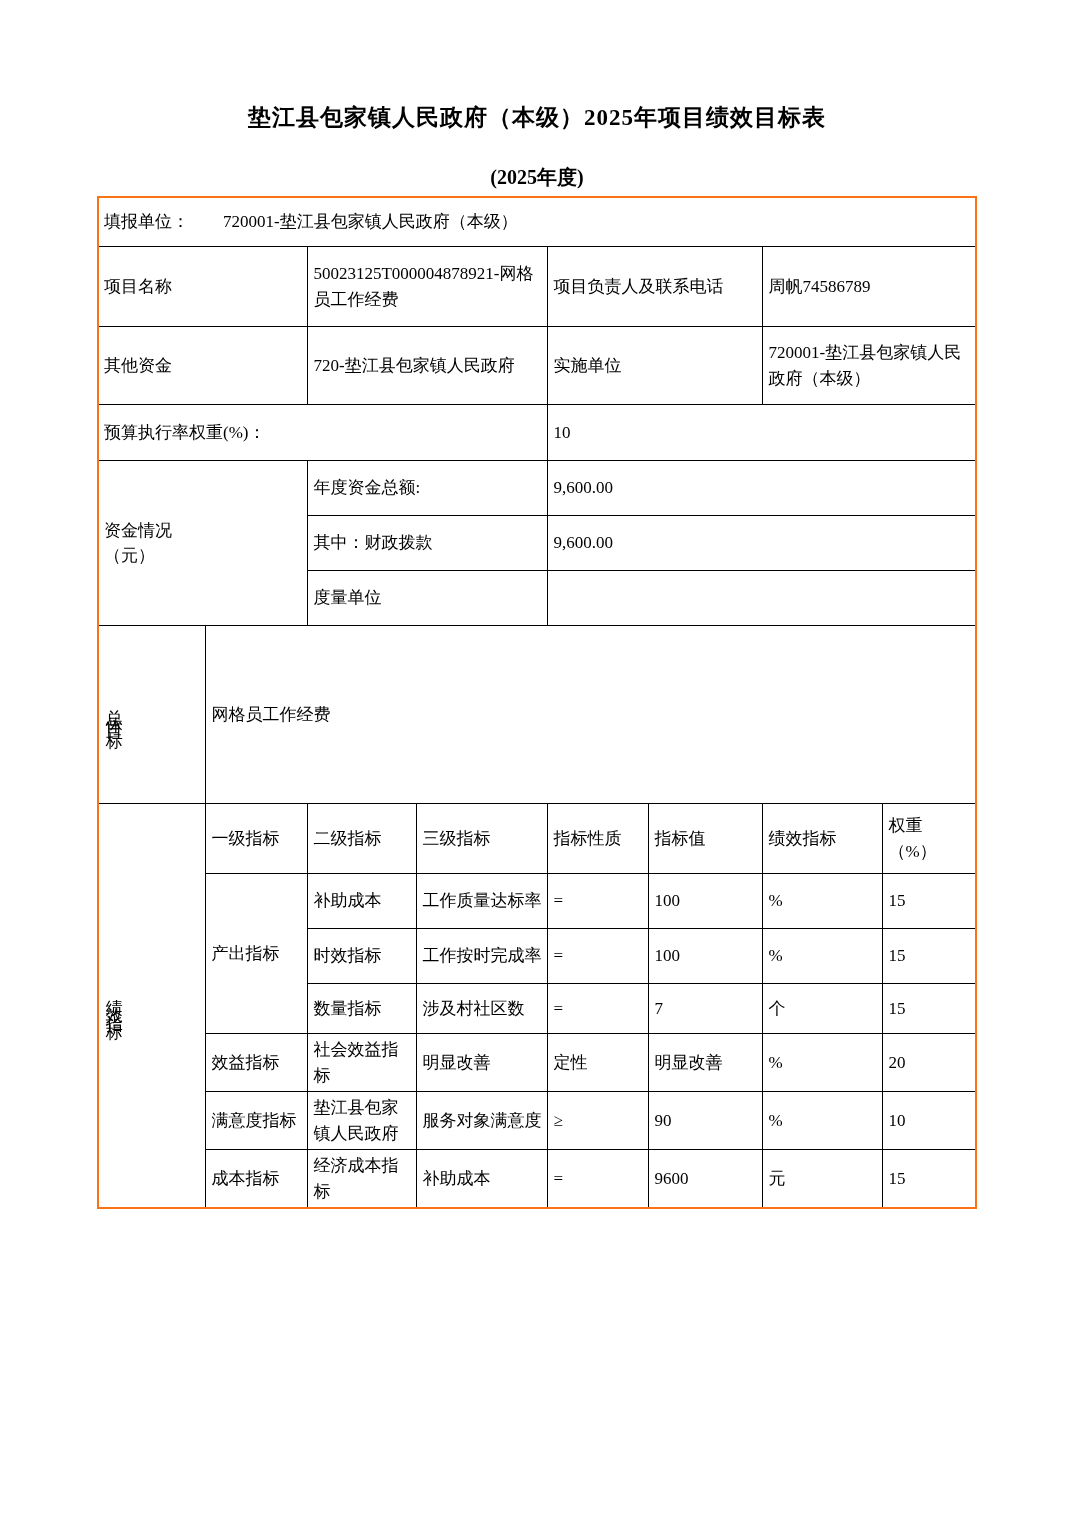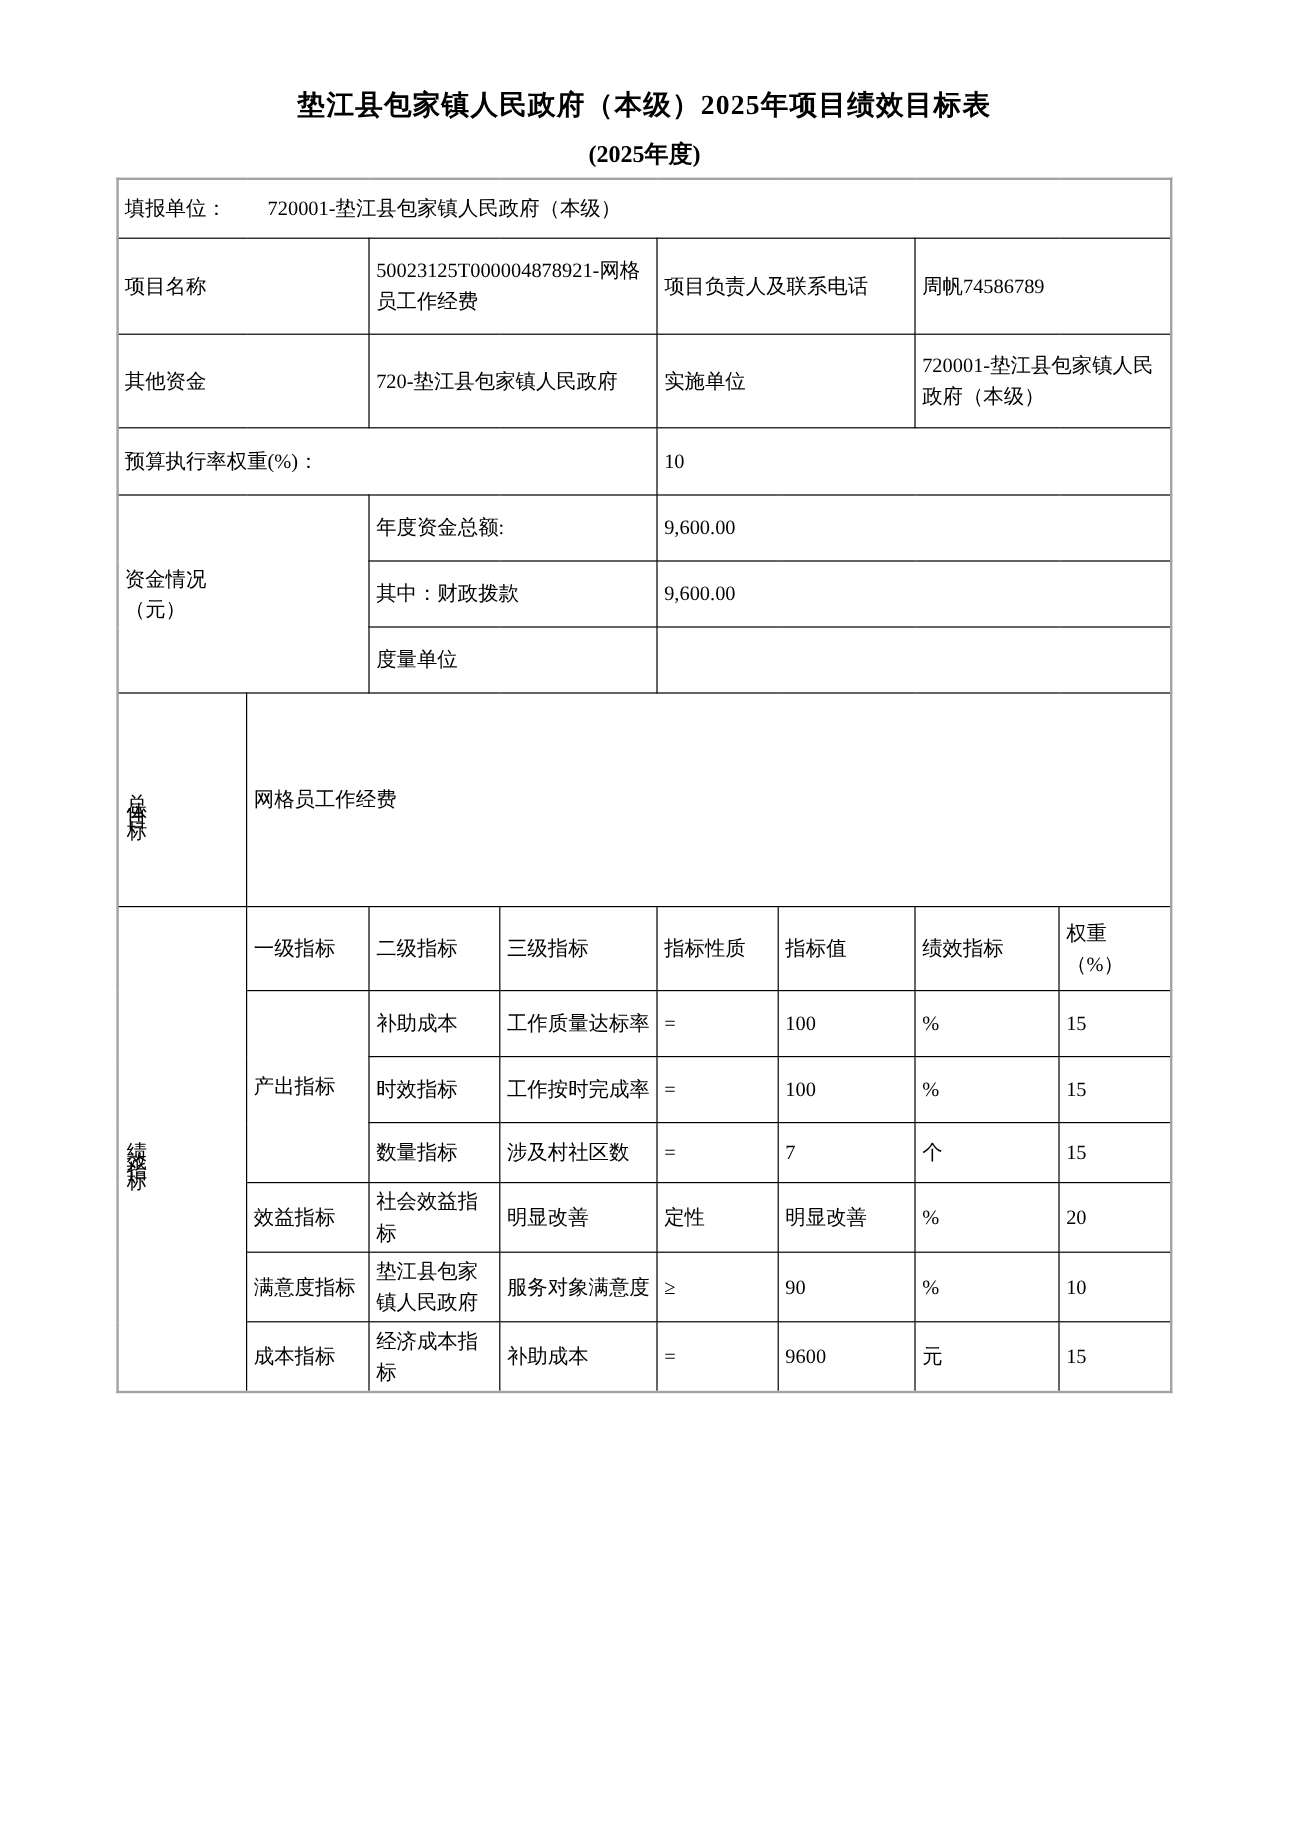--- a/index.html
+++ b/index.html
@@ -6,40 +6,40 @@
   html, body { background: #ffffff; }
   body {
     width: 1074px;
     height: 1520px;
     position: relative;
     font-family: "Liberation Serif", "DejaVu Serif", serif;
     color: #000000;
     overflow: hidden;
   }
   .doc-title {
-    padding-top: 74px;
+    padding-top: 104px;
     text-align: center;
     font-size: 23px;
     font-weight: bold;
     line-height: 1.2;
     letter-spacing: 1px;
   }
   .doc-subtitle {
-    margin-top: 15px;
+    margin-top: 33px;
     text-align: center;
     font-size: 20px;
     font-weight: bold;
     line-height: 1.2;
   }
   table.main {
     width: 878px;
     margin: 7px auto 0 auto;
     border-collapse: collapse;
     table-layout: fixed;
-    border: 2px solid #a3a3a3;
+    border: 2px solid #f97316;
     font-size: 17px;
   }
   table.main td {
     border: 1px solid #000000;
     vertical-align: middle;
     padding: 3px 5px;
     line-height: 1.5;
     word-break: break-all;
   }
   td.c { text-align: left; }

